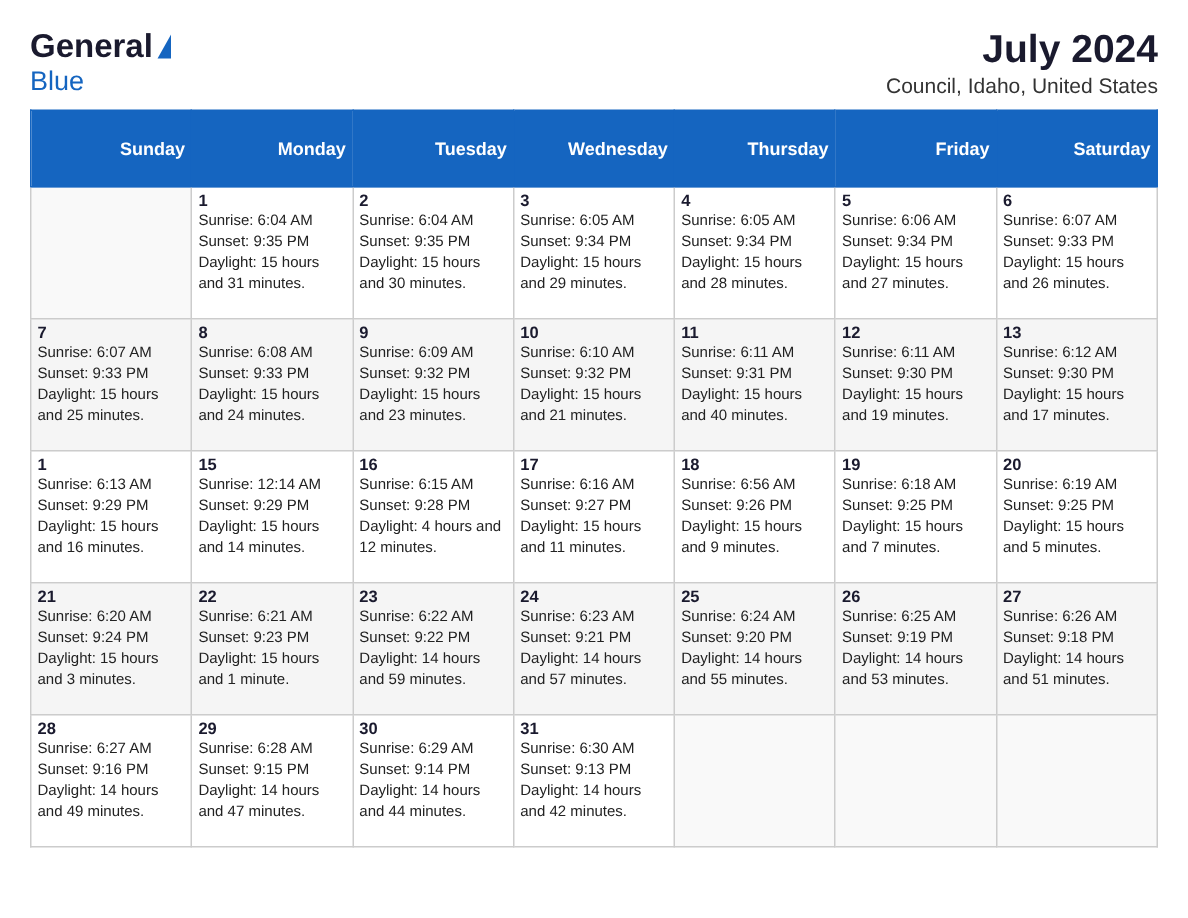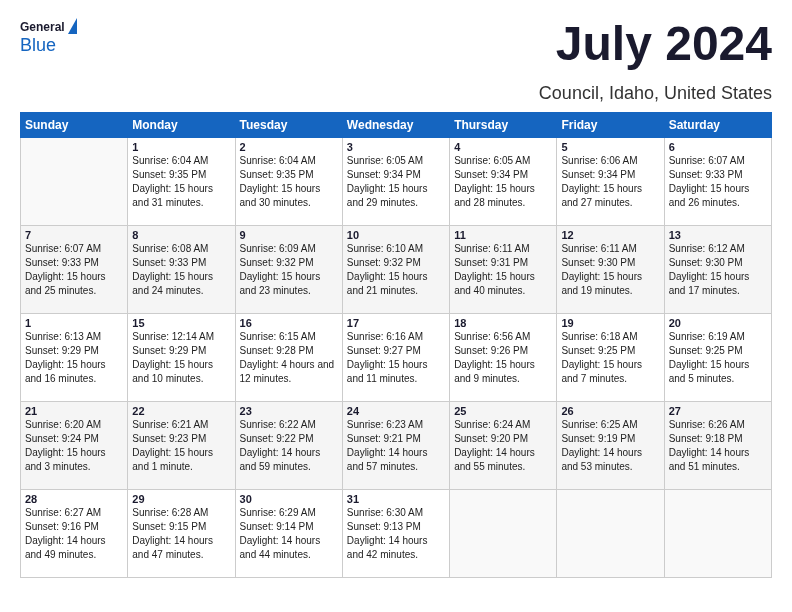--- a/index.html
+++ b/index.html
@@ -28,42 +28,42 @@
       align-items: flex-start;
     }
     .logo-row {
       display: flex;
       align-items: center;
     }
     .title-block {
       text-align: right;
     }
     .title-month {
-      font-size: 48px;
+      font-size: 26px;
       font-weight: bold;
       color: #1a1a2e;
       line-height: 1.1;
     }
     .title-location {
-      font-size: 18px;
+      font-size: 14px;
       color: #333;
-      margin-top: 12px;
+      margin-top: 2px;
     }
     .calendar {
       width: 100%;
       border-collapse: collapse;
       table-layout: fixed;
     }
     .calendar th {
       background: #1565c0;
       color: #fff;
       font-size: 12px;
       font-weight: bold;
-      padding: 5px 4px;
-      text-align: left;
+      padding: 18px 4px;
+      text-align: right;
       border: 1px solid #1565c0;
     }
     .calendar td {
       border: 1px solid #ccc;
       vertical-align: top;
       padding: 3px 4px;
       height: 88px;
       font-size: 10px;
       color: #222;
       background: #fff;
@@ -87,21 +87,21 @@
       background: #f9f9f9 !important;
     }
   </style>
 </head>
 <body>
 
 <div class="page">
   <div class="header">
     <div class="logo">
       <div class="logo-row">
-        <span style="font-size:12px;font-weight:bold;color:#1a1a2e;">General</span>
+        <span style="font-size:22px;font-weight:bold;color:#1a1a2e;">General</span>
         <span style="display:inline-block;width:0;height:0;border-left:9px solid transparent;border-bottom:16px solid #1565c0;margin-left:3px;margin-bottom:1px;"></span>
       </div>
       <div>
         <span style="font-size:18px;font-weight:normal;color:#1565c0;">Blue</span>
       </div>
     </div>
     <div class="title-block">
       <div class="title-month">July 2024</div>
       <div class="title-location">Council, Idaho, United States</div>
     </div>
@@ -237,21 +237,21 @@
           <span>Sunrise: 6:13 AM</span><br>
           <span>Sunset: 9:29 PM</span><br>
           <span>Daylight: 15 hours and 16 minutes.</span>
         </div>
       </td>
           <td>
         <span class="day-num">15</span>
         <div class="day-info">
           <span>Sunrise: 12:14 AM</span><br>
           <span>Sunset: 9:29 PM</span><br>
-          <span>Daylight: 15 hours and 10 minutes.</span>
+          <span>Daylight: 15 hours and 14 minutes.</span>
         </div>
       </td>
           <td>
         <span class="day-num">16</span>
         <div class="day-info">
           <span>Sunrise: 6:15 AM</span><br>
           <span>Sunset: 9:28 PM</span><br>
           <span>Daylight: 4 hours and 12 minutes.</span>
         </div>
       </td>

